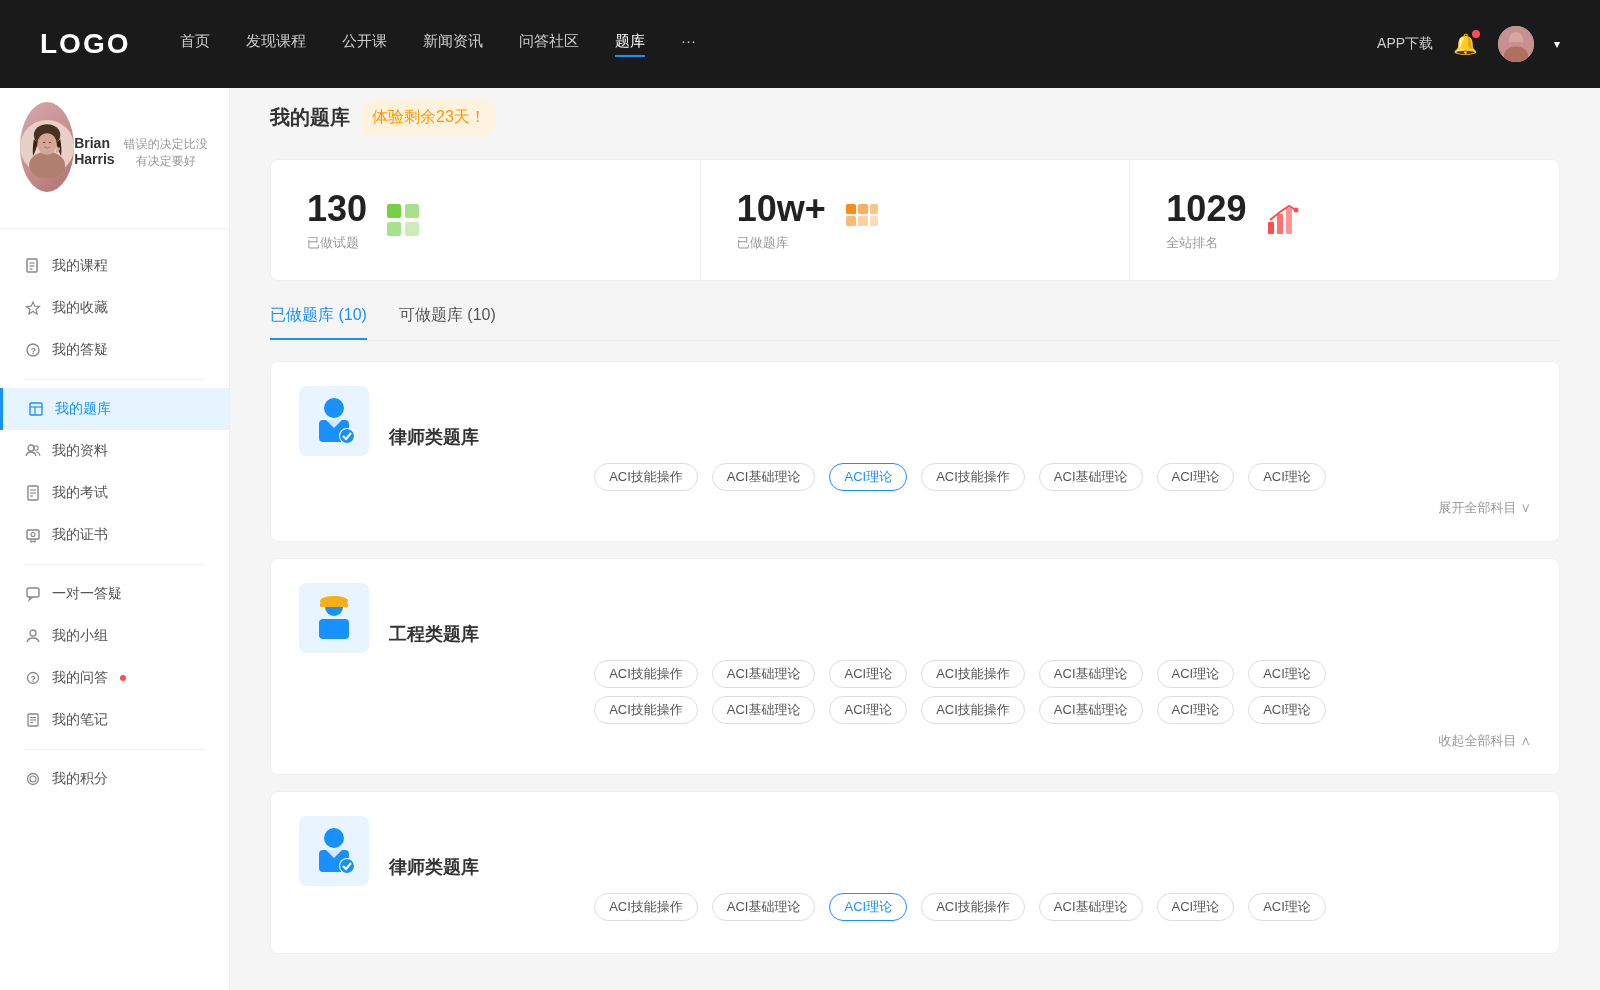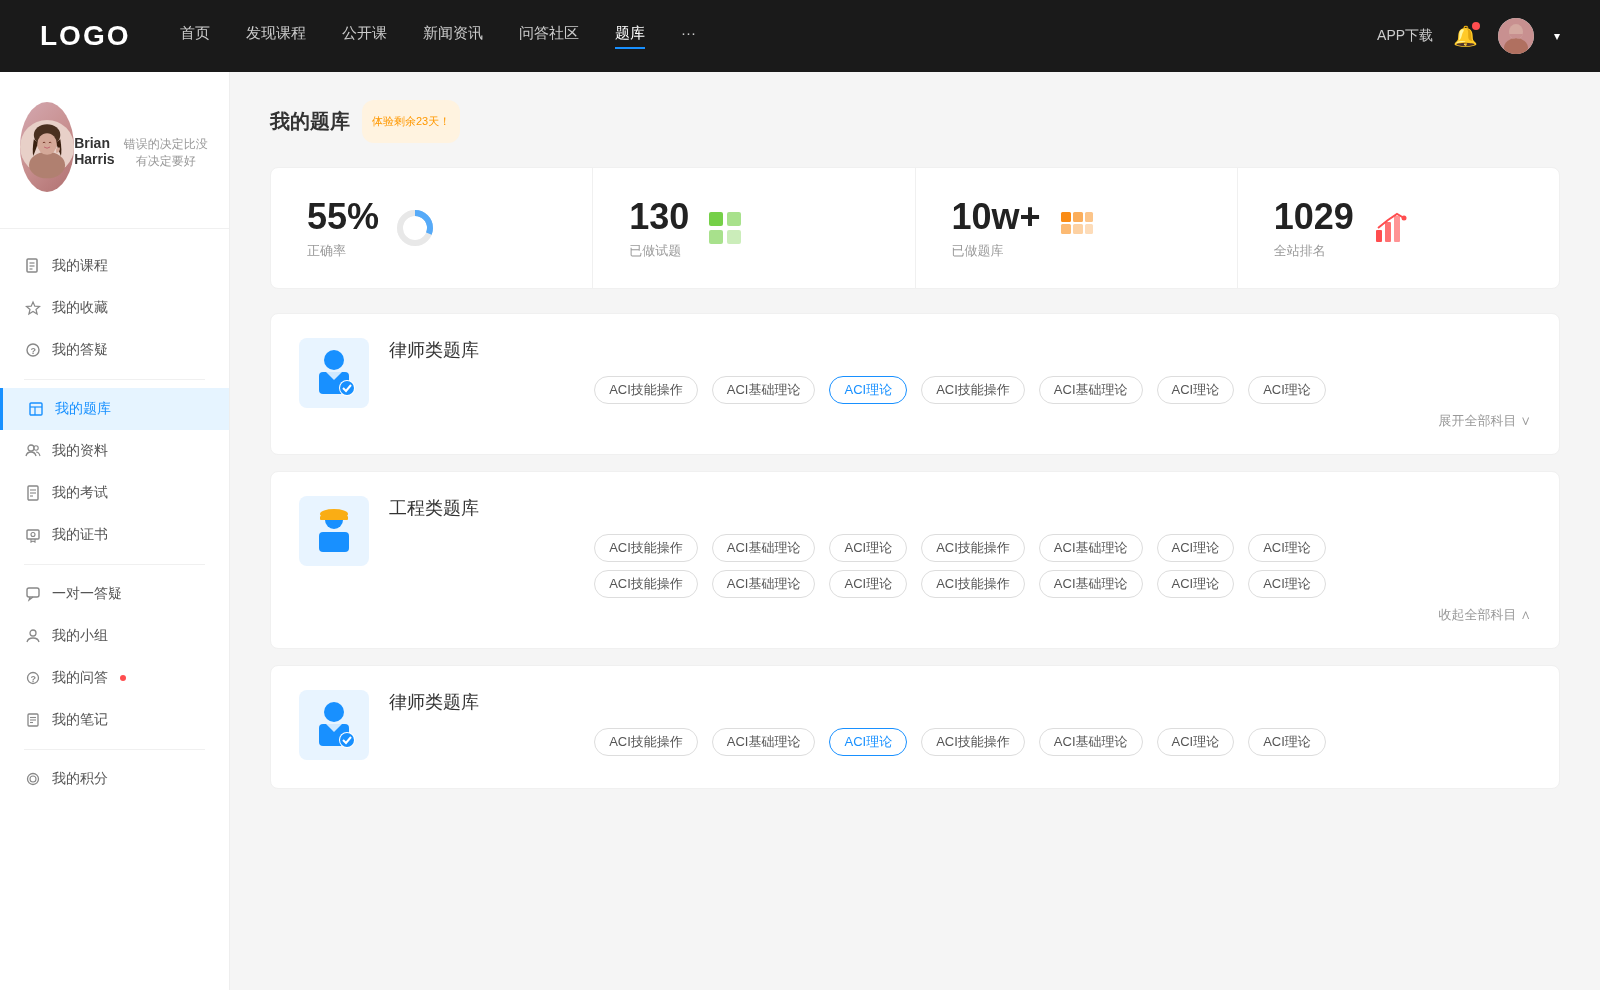--- a/index.html
+++ b/index.html
@@ -1,19 +1,19 @@
 <!DOCTYPE html>
 <html><head>
   <meta charset="utf-8">
   <style>
     * { margin: 0; padding: 0; box-sizing: border-box; }
     body { font-family: -apple-system, BlinkMacSystemFont, 'PingFang SC', 'Microsoft YaHei', sans-serif; background: #f5f5f5; width: 1600px; min-height: 990px; overflow-x: hidden; }
 
     
-    .navbar { background: #1a1a1a; height: 72px; display: flex; align-items: center; padding: 0 40px; gap: 40px; position: fixed; top: 0; left: 0; right: 0; z-index: 100; }
+    .navbar { background: #1a1a1a; height: 88px; display: flex; align-items: center; padding: 0 40px; gap: 40px; position: fixed; top: 0; left: 0; right: 0; z-index: 100; }
     .nav-logo { color: white; font-size: 28px; font-weight: 900; letter-spacing: 2px; min-width: 100px; }
     .nav-links { display: flex; gap: 36px; flex: 1; }
     .nav-link { color: #ccc; font-size: 15px; cursor: pointer; text-decoration: none; }
     .nav-link.active { color: white; border-bottom: 2px solid #1890ff; padding-bottom: 4px; }
     .nav-right { display: flex; align-items: center; gap: 20px; margin-left: auto; }
     .nav-app-download { color: #ccc; font-size: 14px; cursor: pointer; }
     .nav-bell { position: relative; cursor: pointer; }
     .nav-bell-icon { color: white; font-size: 20px; }
     .nav-bell-dot { position: absolute; top: -2px; right: -2px; width: 8px; height: 8px; background: #ff4d4f; border-radius: 50%; }
     .nav-avatar { width: 36px; height: 36px; border-radius: 50%; background: #ccc; overflow: hidden; cursor: pointer; display: flex; align-items: center; justify-content: center; }
@@ -34,41 +34,41 @@
     .sidebar-item.active { color: #1890ff; background: #e6f4ff; border-left: 3px solid #1890ff; }
     .sidebar-item-icon { width: 18px; height: 18px; display: flex; align-items: center; justify-content: center; flex-shrink: 0; }
     .sidebar-divider { height: 1px; background: #f0f0f0; margin: 8px 24px; }
 
     
     .content { margin-left: 230px; flex: 1; padding: 28px 40px; }
 
     
     .page-header { display: flex; align-items: center; gap: 12px; margin-bottom: 24px; }
     .page-title { font-size: 20px; font-weight: 600; color: #333; }
-    .trial-badge { background: #fff3e0; color: #ff9800; border-radius: 12px; font-size: 11px; padding: 14px 10px; }
+    .trial-badge { background: #fff3e0; color: #ff9800; border-radius: 12px; font-size: 16px; padding: 7px 10px; }
 
     
     .stats-container { display: flex; gap: 0; background: white; border-radius: 8px; margin-bottom: 24px; overflow: hidden; border: 1px solid #f0f0f0; }
     .stat-item { flex: 1; padding: 28px 36px; display: flex; align-items: center; gap: 16px; border-right: 1px solid #f0f0f0; }
     .stat-item:last-child { border-right: none; }
     .stat-number { font-size: 36px; font-weight: 700; color: #222; }
     .stat-label { font-size: 13px; color: #999; margin-top: 4px; }
     .stat-icon { width: 40px; height: 40px; display: flex; align-items: center; justify-content: center; }
 
     
     .tabs { display: flex; gap: 32px; margin-bottom: 20px; border-bottom: 1px solid #f0f0f0; }
     .tab { font-size: 16px; padding-bottom: 12px; cursor: pointer; color: #555; }
     .tab.active { color: #1890ff; border-bottom: 2px solid #1890ff; font-weight: 500; }
 
     
     .bank-card { background: white; border-radius: 8px; margin-bottom: 16px; padding: 24px 28px; border: 1px solid #f0f0f0; }
     .bank-card-header { display: flex; align-items: flex-start; gap: 20px; }
     .bank-icon { width: 70px; height: 70px; background: #e8f4ff; border-radius: 8px; display: flex; align-items: center; justify-content: center; flex-shrink: 0; }
     .bank-content { flex: 1; }
-    .bank-name { font-size: 18px; font-weight: 400; color: #333; margin-bottom: 14px; }
+    .bank-name { font-size: 18px; font-weight: 700; color: #333; margin-bottom: 14px; margin-top: 39px; }
     .bank-tags { display: flex; flex-wrap: wrap; gap: 14px; margin-bottom: 8px; justify-content: center; }
     .bank-tag { border: 1px solid #ddd; border-radius: 16px; padding: 4px 14px; font-size: 13px; color: #555; cursor: pointer; }
     .bank-tag.active { border-color: #1890ff; color: #1890ff; background: #fff; }
     .bank-expand { text-align: right; color: #999; font-size: 13px; cursor: pointer; margin-top: 8px; }
   </style>
 </head>
 <body>
 
 <nav class="navbar">
   <div class="nav-logo">LOGO</div>
@@ -254,33 +254,20 @@
 
   <main class="content">
 
     <div class="page-header">
       <h1 class="page-title">我的题库</h1>
       <span class="trial-badge">体验剩余23天！</span>
     </div>
 
     <div class="stats-container">
 
-      <div class="stat-item">
-        <div>
-          <div class="stat-number">55%</div>
-          <div class="stat-label">正确率</div>
-        </div>
-        <div class="stat-icon">
-          <svg width="38" height="38" viewBox="0 0 38 38">
-            <circle cx="19" cy="19" r="15" fill="none" stroke="#e8e8e8" stroke-width="6"></circle>
-            <circle cx="19" cy="19" r="15" fill="none" stroke="#1890ff" stroke-width="6" stroke-dasharray="52.8 94.2" stroke-dashoffset="23.6" transform="rotate(-90 19 19)"></circle>
-            <circle cx="19" cy="19" r="15" fill="none" stroke="#e8e8e8" stroke-width="6" opacity="0.3"></circle>
-          </svg>
-        </div>
-      </div>
 
       <div class="stat-item">
         <div>
           <div class="stat-number">130</div>
           <div class="stat-label">已做试题</div>
         </div>
         <div class="stat-icon">
           <svg width="36" height="36" viewBox="0 0 36 36">
             <rect x="2" y="2" width="14" height="14" rx="2" fill="#52c41a" opacity="0.8"></rect>
             <rect x="20" y="2" width="14" height="14" rx="2" fill="#52c41a" opacity="0.5"></rect>
@@ -317,20 +304,24 @@
             <rect x="4" y="20" width="6" height="12" rx="1" fill="#ff4d4f"></rect>
             <rect x="13" y="12" width="6" height="20" rx="1" fill="#ff4d4f" opacity="0.8"></rect>
             <rect x="22" y="6" width="6" height="26" rx="1" fill="#ff4d4f" opacity="0.6"></rect>
             <polyline points="6,18 16,10 25,4 32,8" stroke="#ff4d4f" stroke-width="2" fill="none"></polyline>
             <circle cx="32" cy="8" r="2.5" fill="#ff4d4f"></circle>
           </svg>
         </div>
       </div>
     </div>
 
+    <div class="tabs">
+      <div class="tab active">已做题库 (10)</div>
+      <div class="tab">可做题库 (10)</div>
+    </div>
 
     <div class="bank-card">
       <div class="bank-card-header">
         <div class="bank-icon">
           <svg width="50" height="55" viewBox="0 0 50 55">
 
             <circle cx="25" cy="14" r="10" fill="#1890ff"></circle>
             <rect x="10" y="26" width="30" height="22" rx="4" fill="#1890ff"></rect>
 
             <path d="M17 26 L25 34 L33 26" fill="white" opacity="0.8"></path>

